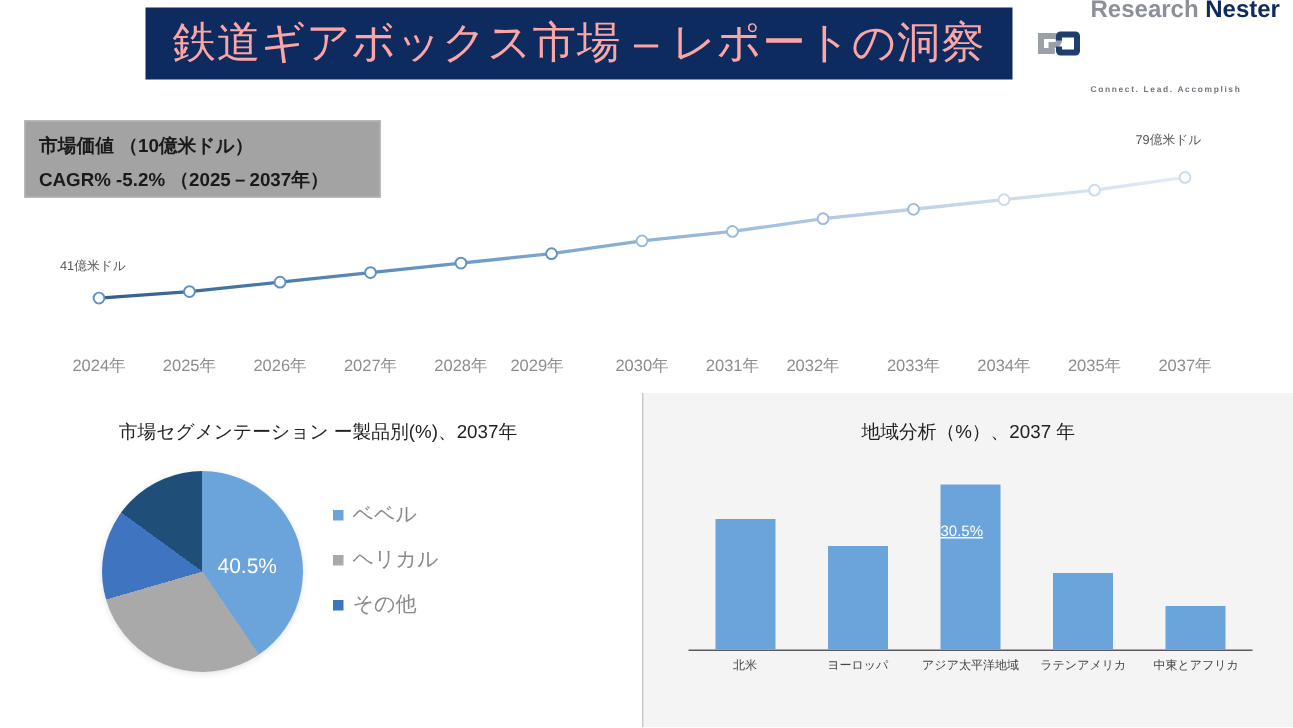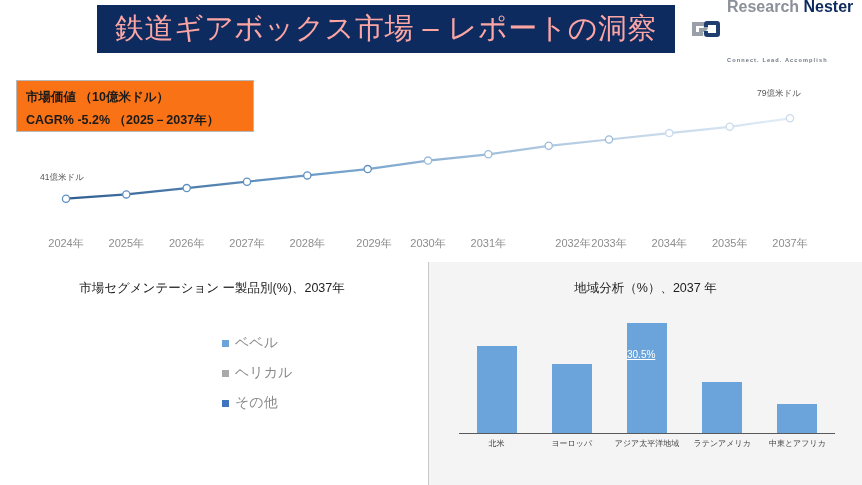--- a/index.html
+++ b/index.html
@@ -70,21 +70,21 @@
   }
 
   
   #value-box {
     position: absolute;
     left: 16px;
     top: 80px;
     width: 238px;
     height: 52px;
     border: 1px solid #b9b9b9;
-    background: #f97316;
+    background: #a3a3a3;
     box-sizing: border-box;
     padding: 5px 9px 0 9px;
   }
   #value-box div {
     font-size: 12.5px;
     font-weight: bold;
     color: #1a1a1a;
     line-height: 23px;
     white-space: nowrap;
   }
@@ -301,33 +301,37 @@
 
 <div id="label-start" class="endpoint-label">41億米ドル</div>
 <div id="label-end" class="endpoint-label">79億米ドル</div>
 
 <div id="axis-labels">
     <div class="axis-tick" style="left: 66px;">2024年</div>
     <div class="axis-tick" style="left: 126.3px;">2025年</div>
     <div class="axis-tick" style="left: 186.7px;">2026年</div>
     <div class="axis-tick" style="left: 247px;">2027年</div>
     <div class="axis-tick" style="left: 307.3px;">2028年</div>
-    <div class="axis-tick" style="left: 374px;">2029年</div>
+    <div class="axis-tick" style="left: 358px;">2029年</div>
     <div class="axis-tick" style="left: 428px;">2030年</div>
     <div class="axis-tick" style="left: 488.3px;">2031年</div>
-    <div class="axis-tick" style="left: 573px;">2032年</div>
+    <div class="axis-tick" style="left: 542px;">2032年</div>
     <div class="axis-tick" style="left: 609px;">2033年</div>
     <div class="axis-tick" style="left: 669.3px;">2034年</div>
     <div class="axis-tick" style="left: 729.7px;">2035年</div>
     <div class="axis-tick" style="left: 790px;">2037年</div>
   </div>
 
 <div id="pie-panel">
   <div id="pie-title" class="panel-title">市場セグメンテーション ー製品別(%)、2037年</div>
 
+  <div id="pie-wrap">
+    <div id="pie-circle" style="background: conic-gradient(rgb(107, 164, 219) 0deg, rgb(107, 164, 219) 145.8deg, rgb(169, 169, 169) 145.8deg, rgb(169, 169, 169) 253.8deg, rgb(63, 116, 192) 253.8deg, rgb(63, 116, 192) 306deg, rgb(31, 78, 121) 306deg, rgb(31, 78, 121) 360deg);"></div>
+    <div id="pie-main-label">40.5%</div>
+  </div>
 
   <div id="pie-legend">
       <div class="legend-row">
         <span class="legend-swatch" style="background: rgb(107, 164, 219);"></span>
         <span class="legend-label">ベベル</span>
       </div>
       <div class="legend-row">
         <span class="legend-swatch" style="background: rgb(169, 169, 169);"></span>
         <span class="legend-label">ヘリカル</span>
       </div>

